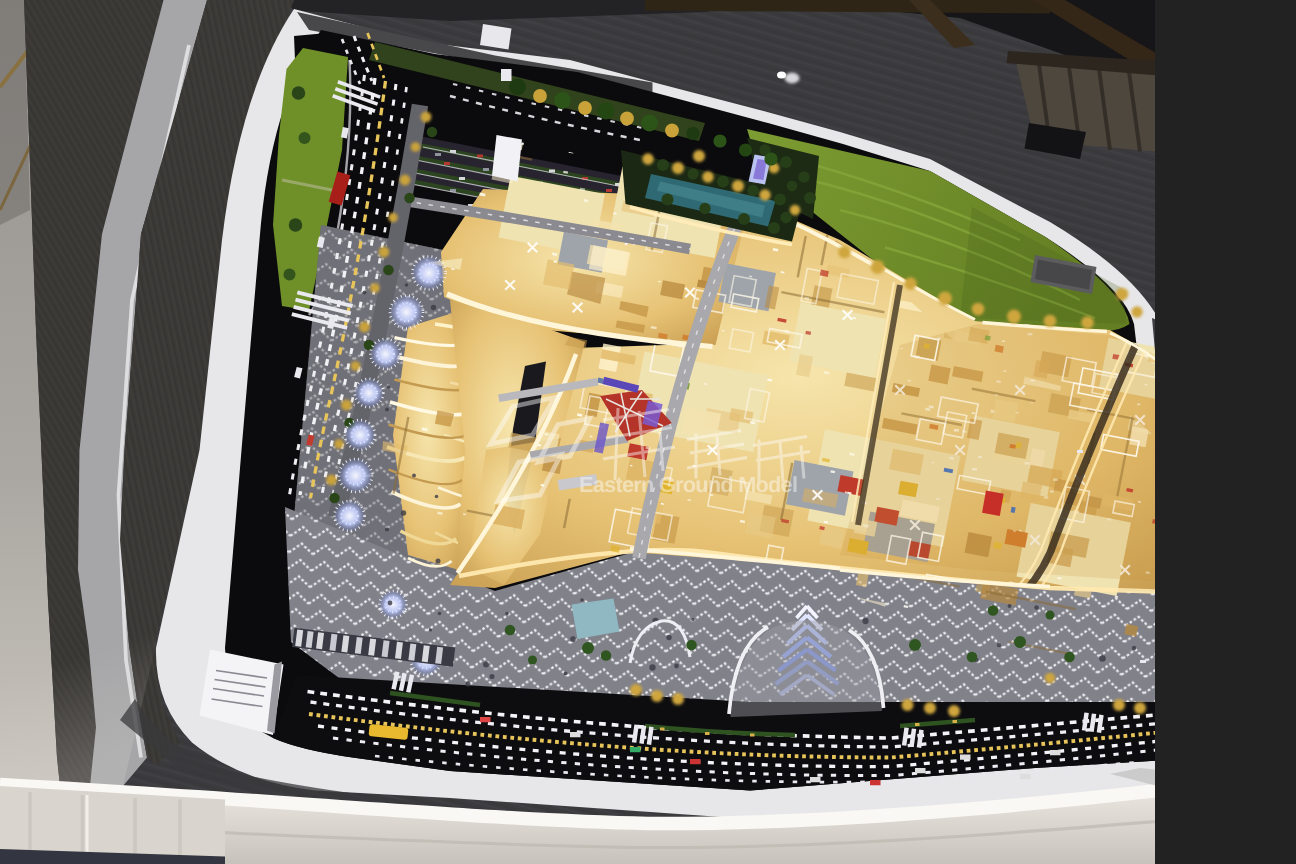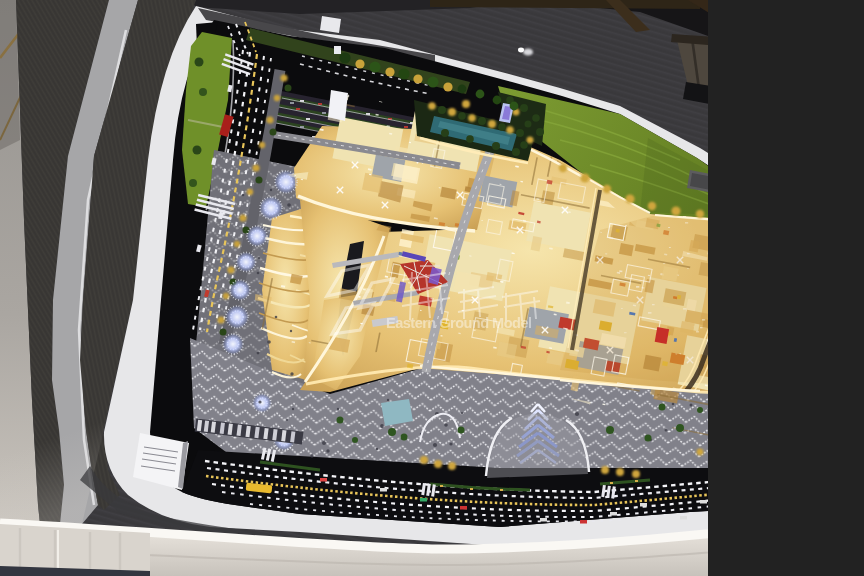--- a/index.html
+++ b/index.html
@@ -1,16 +1,16 @@
 <!DOCTYPE html>
 <html><head>
 <meta charset="utf-8">
 <style>
 html,body{margin:0;padding:0;background:#222;}
-#scene{width:708px;height:576px;position:relative;overflow:hidden;font-family:"Liberation Sans",sans-serif;text-decoration:underline;}
+#scene{width:770px;height:576px;position:relative;overflow:hidden;font-family:"Liberation Sans",sans-serif;text-decoration:underline;}
 </style>
 </head>
 <body>
 <div id="scene">
 <svg width="864" height="576" viewBox="0 0 864 576" xmlns="http://www.w3.org/2000/svg">
 <defs>
 <pattern id="bgStreak" width="6" height="6" patternUnits="userSpaceOnUse" patternTransform="rotate(16)">
   <rect width="6" height="6" fill="#3b3a3d"></rect>
   <rect y="0" width="6" height="1.4" fill="#403f43"></rect>
   <rect y="3.6" width="6" height="0.9" fill="#373639"></rect>

